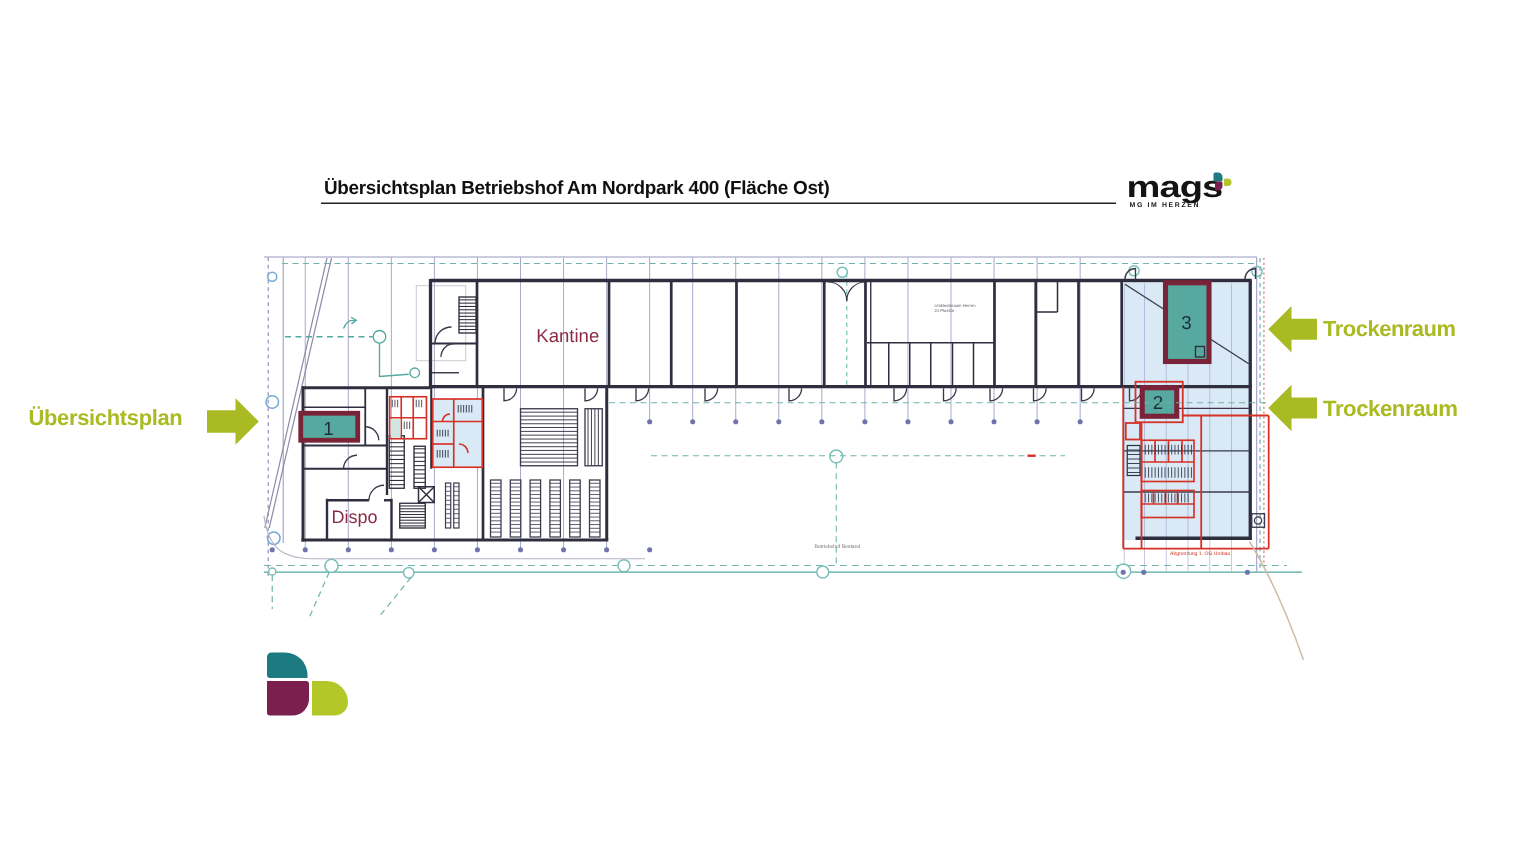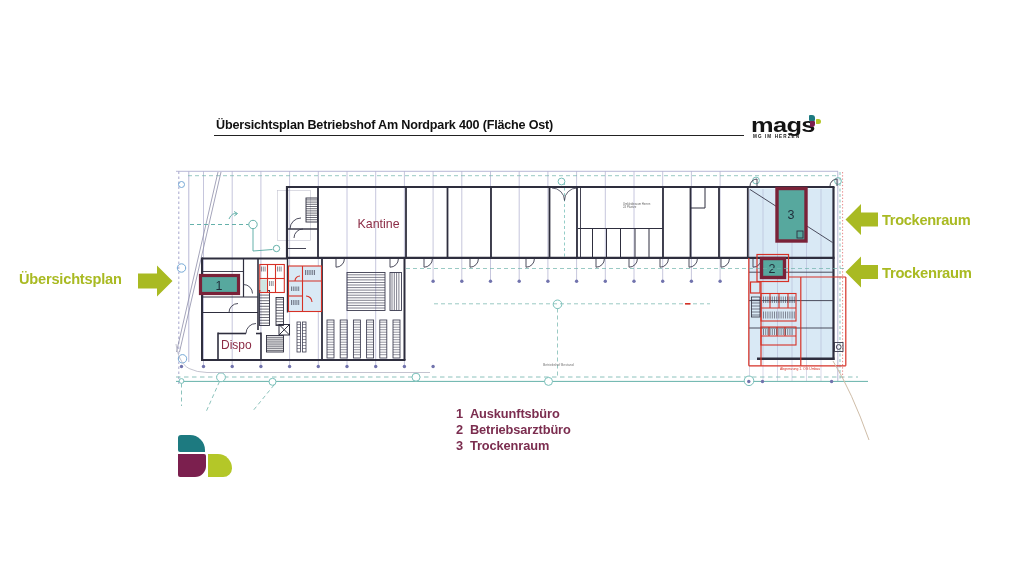--- a/index.html
+++ b/index.html
@@ -21,21 +21,20 @@
 <div class="abs" style="left:809.5px;top:121px;width:5.5px;height:6px;background:#7b1f4e;border-radius:1px 1px 3px 1px;"></div>
 
 <div class="abs" style="left:815.5px;top:118.5px;width:5px;height:5px;background:#b4c728;border-radius:1px 3px 3px 1px;"></div>
 
 <div class="abs" style="left:19px;top:271px;font-size:14.6px;font-weight:bold;color:#a9ba22;letter-spacing:-0.2px;">Übersichtsplan</div>
 
 <div class="abs" style="left:882px;top:211.5px;font-size:14.6px;font-weight:bold;color:#a9ba22;letter-spacing:-0.3px;">Trockenraum</div>
 
 <div class="abs" style="left:882px;top:264.5px;font-size:14.8px;font-weight:bold;color:#a9ba22;letter-spacing:-0.3px;">Trockenraum</div>
 
-<div class="abs" style="left:456px;top:406px;font-size:12.8px;font-weight:bold;color:#7b2d4f;line-height:15.8px;letter-spacing:-0.1px;">1&nbsp;&nbsp;Auskunftsbüro<br>2&nbsp;&nbsp;Betriebsarztbüro<br>3&nbsp;&nbsp;Trockenraum</div>
 
 <div class="abs" style="left:177.5px;top:434.5px;width:27.5px;height:17px;background:#1d7a80;border-radius:3px 15px 0 2px;"></div>
 
 <div class="abs" style="left:177.5px;top:453.5px;width:28px;height:23px;background:#7b1f4e;border-radius:0 2px 11px 2px;"></div>
 
 <div class="abs" style="left:207.5px;top:454px;width:24px;height:22.5px;background:#b4c728;border-radius:0 16px 10px 0;"></div>
 
 <svg class="abs" style="left:0;top:0;" width="1024" height="576" viewBox="0 0 1024 576">
 
   <g stroke="#9191bd" stroke-width="0.65" opacity="0.8">

